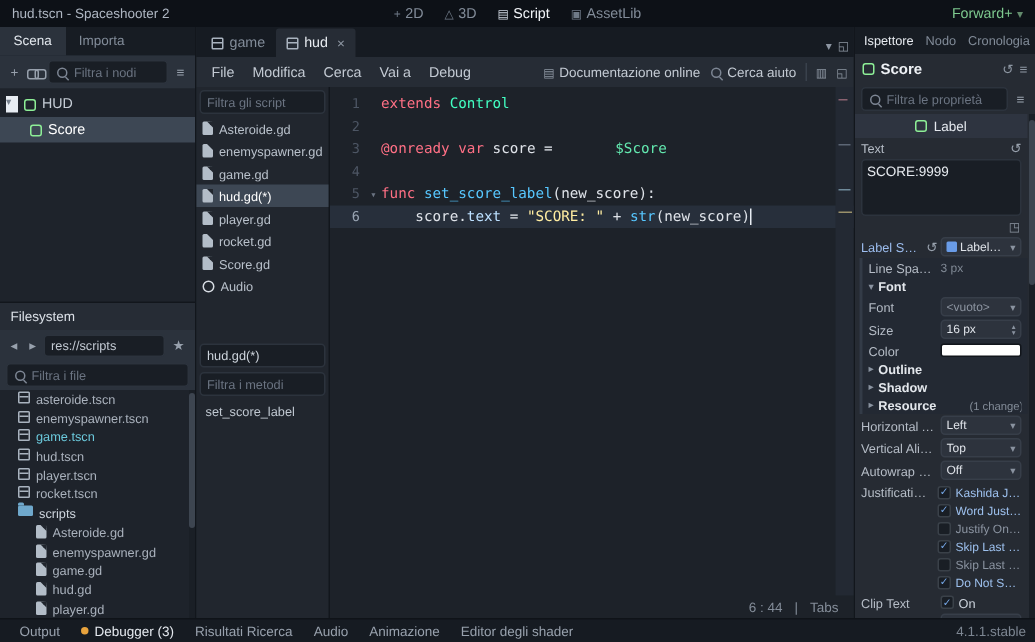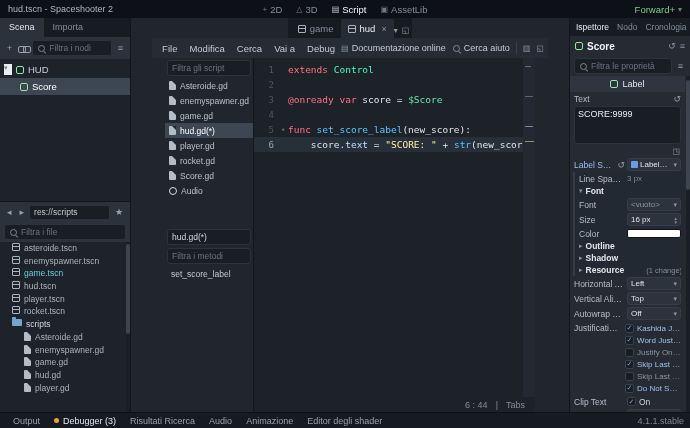--- a/index.html
+++ b/index.html
@@ -15,21 +15,21 @@
   .ws-tab { display:flex; gap:3px; align-items:center; color:#828c99; font-size:9.5px; cursor:default; }
   .ws-tab .g { font-size:8px; color:#6f7a88; }
   .ws-tab.active { color:#f0f3f7; }
   .ws-tab.active .g { color:#cfd7e0; }
   .renderer { margin-left:auto; color:#7ec98f; font-size:9.5px; display:flex; gap:3px; align-items:center; }
   .renderer .chev { color:#628a6c; font-size:8px; }
 
   
   .main { flex:1; display:flex; min-height:0; }
   .leftcol { width:131px; flex:0 0 131px; display:flex; flex-direction:column; border-right:1px solid #12161c; }
-  .centercol { flex:1; min-width:0; display:flex; flex-direction:column; border-right:1px solid #12161c;align-items:center; }
+  .centercol { flex:1; min-width:0; display:flex; flex-direction:column; border-right:1px solid #12161c; }
   .rightcol { width:120px; flex:0 0 120px; display:flex; flex-direction:column; background:#262b33; }
 
   
   .filterbox { flex:1; min-width:0; display:flex; align-items:center; gap:3px; height:16px;
                background:#191e25; border:1px solid #2c333d; border-radius:3px; padding:0 4px; }
   .filterbox input { flex:1; min-width:0; background:transparent; border:none; outline:none;
                      color:#cfd6de; font-size:8.5px; font-family:"Liberation Sans",sans-serif; }
   .filterbox input::placeholder { color:#6b7482; }
   .icon-search { position:relative; width:9px; height:9px; flex:0 0 9px; }
   .icon-search::before { content:""; position:absolute; left:1px; top:1px; width:5px; height:5px;
@@ -117,21 +117,21 @@
 
   .code-area { flex:1; min-width:0; background:#1d2229; display:flex; flex-direction:column; position:relative; }
   .code-scroll { flex:1; padding-top:4px; font-family:"DejaVu Sans Mono", monospace; font-size:9.5px; position:relative; }
   .code-line { height:15px; display:flex; align-items:center; }
   .code-line.current { background:#272f3b; }
   .gutter { width:24px; flex:0 0 24px; text-align:right; color:#4d5664; font-size:9px; padding-right:4px; }
   .code-line.current .gutter { color:#9aa5b3; }
   .foldcol { width:10px; flex:0 0 10px; color:#6b7482; font-size:7px; text-align:center; }
   .code-text { white-space:pre; }
   .tok { white-space:pre; }
-  .kw { color:#ff7085; } .type { color:#42ffc2; } .node { color:#63e8af; }
+  .kw { color:#ff7085; } .type { color:#42ffc2; } .node { color:#63e8af;margin-left:36px; }
   .fn { color:#57c7ff; } .member { color:#bce0ff; } .str { color:#ffeda1; } .id { color:#dfe3e9; }
   .caret { display:inline-block; width:1px; height:11px; background:#e8edf3; vertical-align:middle; }
   .minimap { position:absolute; top:0; right:0; bottom:0; width:12px; background:#232933; }
   .mm-bar { position:absolute; left:2px; height:1px; background:#5c6675; }
   .code-status { flex:0 0 15px; display:flex; justify-content:flex-end; align-items:center; gap:8px;
                  padding:0 10px; font-size:9px; color:#848d99; }
 
   
   .bottombar { height:16px; flex:0 0 16px; background:#161b22; border-top:1px solid #0f1318;
                display:flex; align-items:center; padding:0 6px; font-size:9px; color:#98a1ad; }
@@ -235,20 +235,21 @@
             <span>HUD</span>
           </div>
           <div class="tree-row child selected">
             <span class="icon-green-box"></span>
             <span>Score</span>
           </div>
         </div>
       </div>
 
       <div class="fs-panel">
+        <div class="fs-header">Filesystem</div>
         <div class="fs-nav">
           <span class="tool-btn">◂</span>
           <span class="tool-btn">▸</span>
           <span class="fs-path">res://scripts</span>
           <span class="tool-btn">★</span>
         </div>
         <div class="fs-filter">
           <div class="filterbox">
             <span class="icon-search"></span>
             <input placeholder="Filtra i file" style="">

